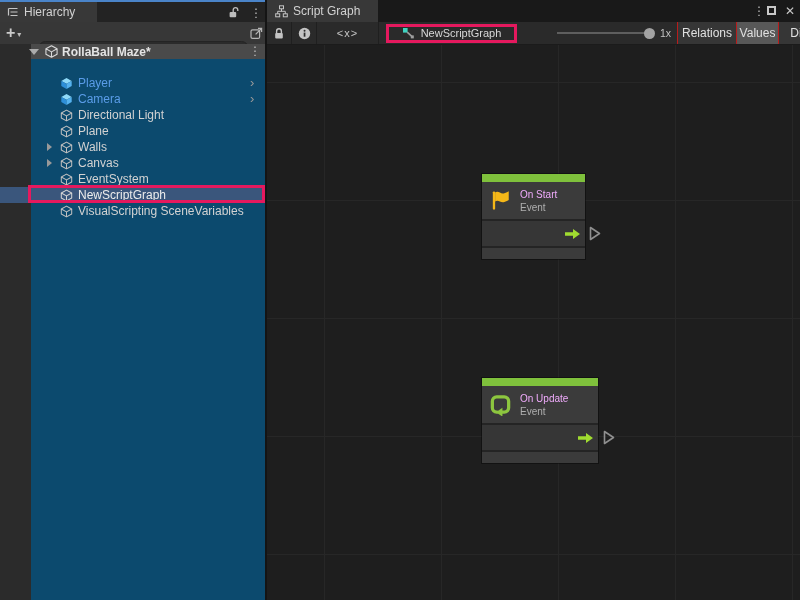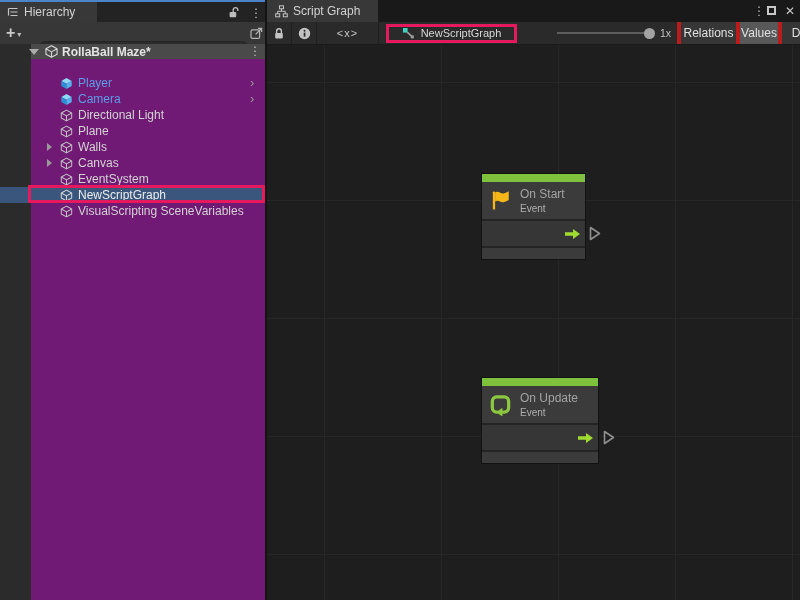--- a/index.html
+++ b/index.html
@@ -24,21 +24,21 @@
            display:flex;align-items:center;gap:2px;cursor:pointer;}
   .plusbtn .caret{font-size:8px;font-weight:normal;color:#BDBDBD;margin-top:3px;}
   .search{position:absolute;left:38px;top:4px;width:211px;height:15px;background:#2B2B2B;
           border:1px solid #242424;border-radius:8px;display:flex;align-items:center;
           gap:4px;padding:0 6px;box-sizing:border-box;margin-top:15px;}
   .search input{flex:1;background:transparent;border:none;outline:none;color:#CCC;
           font-size:11px;font-family:"Liberation Sans",sans-serif;min-width:0;}
   .search input::placeholder{color:#8E8E8E;}
   .pickbtn{position:absolute;left:250px;top:5px;cursor:pointer;}
 
-  .tree{position:absolute;left:0;top:44px;width:265px;height:556px;background:#701a75;}
+  .tree{position:absolute;left:0;top:44px;width:265px;height:556px;background:#0c4a6e;}
   .gutter{position:absolute;left:0;top:0;width:31px;height:556px;background:#2B2B2B;}
   .scene-row{position:absolute;left:31px;top:0;width:234px;height:15px;background:#4A4A4A;}
   .exp-down{position:absolute;left:-2px;top:5px;width:0;height:0;
             border-left:5px solid transparent;border-right:5px solid transparent;
             border-top:6px solid #ABABAB;}
   .scene-ic{position:absolute;left:14px;top:1px;}
   .scene-name{position:absolute;left:31px;top:1px;font-size:12px;font-weight:bold;color:#E4E4E4;}
   .scene-kebab{position:absolute;left:218px;top:1px;}
 
   .row{position:absolute;left:0;width:265px;height:16px;display:flex;align-items:center;
@@ -74,40 +74,40 @@
   .tb-vars{left:50px;width:62px;font-size:11px;color:#C5C5C5;letter-spacing:1px;}
   .crumb{position:absolute;left:119px;top:0;width:131px;height:22px;display:flex;
          align-items:center;justify-content:center;gap:6px;font-size:11px;color:#D8D8D8;cursor:pointer;}
   .annot-g{position:absolute;left:119px;top:2px;width:131px;height:19px;}
   .zoom-lbl{position:absolute;left:258px;top:16px;height:22px;line-height:22px;font-size:10.5px;color:#C2C2C2;}
   .zoom-track{position:absolute;left:290px;top:10px;width:94px;height:2px;background:#5E5E5E;cursor:pointer;}
   .zoom-handle{position:absolute;left:377px;top:6px;width:11px;height:11px;border-radius:50%;
                background:#A2A2A2;cursor:grab;}
   .zoom-val{position:absolute;left:393px;top:0;height:22px;line-height:22px;font-size:10.5px;color:#C2C2C2;}
   .gbtn{position:absolute;top:0;height:22px;display:flex;align-items:center;justify-content:center;
-        font-size:12px;color:#E0E0E0;background:#363636;border-left:4px solid #b91c1c;
+        font-size:12px;color:#E0E0E0;background:#363636;border-left:1px solid #b91c1c;
         box-sizing:border-box;cursor:pointer;}
   .gb-rel{left:410px;width:59px;}
   .gb-val{left:469px;width:42px;background:#585858;}
   .gb-dim{left:511px;width:45px;}
 
   .canvas{position:absolute;left:267px;top:45px;width:533px;height:555px;background:#1E1E1E;
     background-image:
       repeating-linear-gradient(to right,#272727 0 1px,transparent 1px 117px),
       repeating-linear-gradient(to bottom,#272727 0 1px,transparent 1px 118px);
     background-position:57px 0,0 37px;}
 
   
   .node{position:absolute;box-shadow:0 0 0 1px rgba(0,0,0,.4);z-index:10;}
   .node1{left:482px;top:174px;width:103px;}
   .node2{left:482px;top:378px;width:116px;}
   .nbar{height:8px;background:#7FC13C;}
   .nhead{height:37px;background:#3B3B3B;display:flex;align-items:center;gap:8px;
          padding-left:7px;box-sizing:border-box;}
-  .ntitle{font-size:12px;color:#a3a3a3;}
+  .ntitle{font-size:10px;color:#f0abfc;}
   .nsub{font-size:10px;color:#AFAFAF;margin-top:2px;}
   .nbody{height:29px;background:#363636;border-top:2px solid #242424;
          border-bottom:2px solid #242424;box-sizing:border-box;position:relative;}
   .port{position:absolute;right:5px;top:50%;transform:translateY(-50%);cursor:crosshair;}
   .nfoot{height:11px;background:#3B3B3B;}
   .tri{position:absolute;z-index:10;}
   .tri1{left:589px;top:226px;}
   .tri2{left:603px;top:430px;}
 </style>
 </head>

